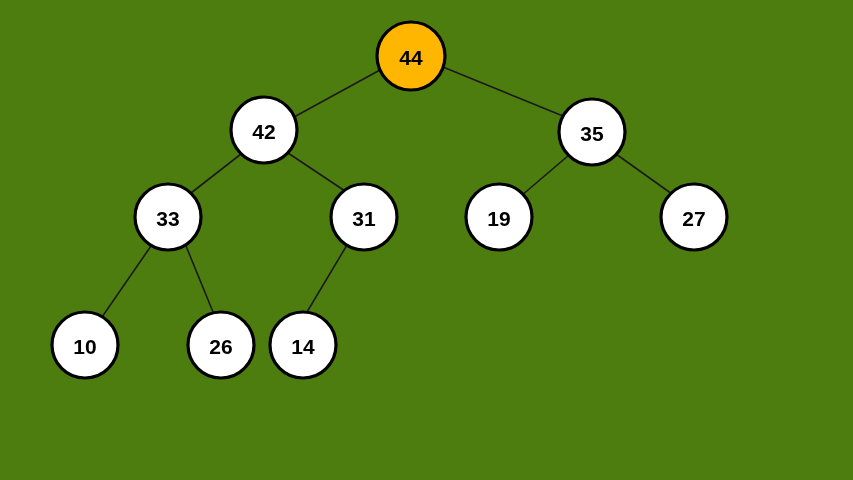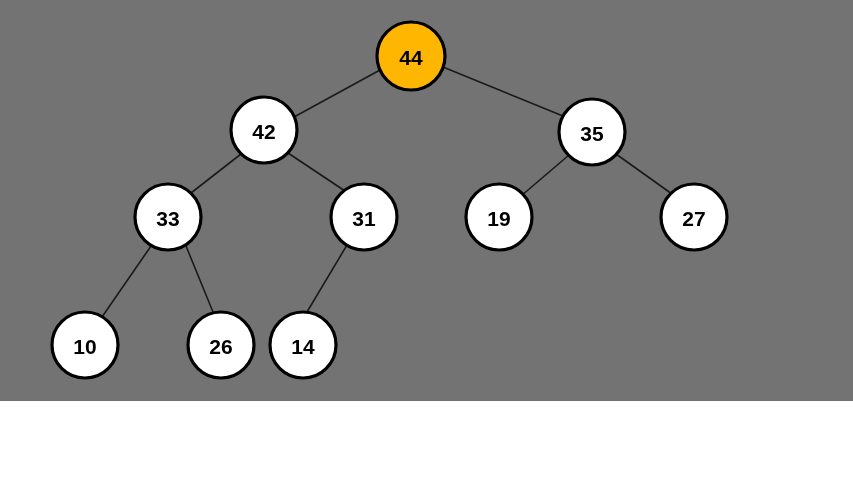--- a/index.html
+++ b/index.html
@@ -10,22 +10,22 @@
   }
   body {
     width: 853px;
     height: 480px;
     overflow: hidden;
     font-family: "Liberation Sans", sans-serif;
   }
   #tree-canvas {
     position: relative;
     width: 853px;
-    height: 401px;
-    background: #737373;
+    height: 480px;
+    background: #4d7c0f;
     text-decoration: underline;
   }
   #tree-svg {
     position: absolute;
     top: 0;
     left: 0;
     width: 853px;
     height: 480px;
     display: block;
   }

